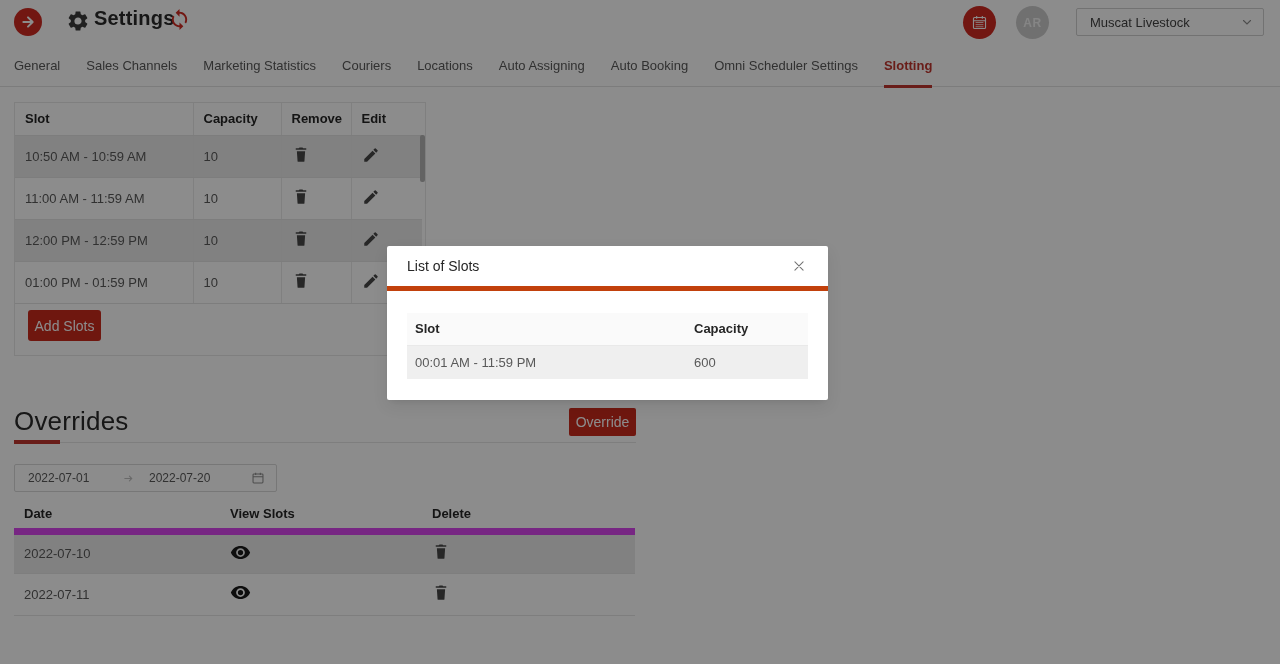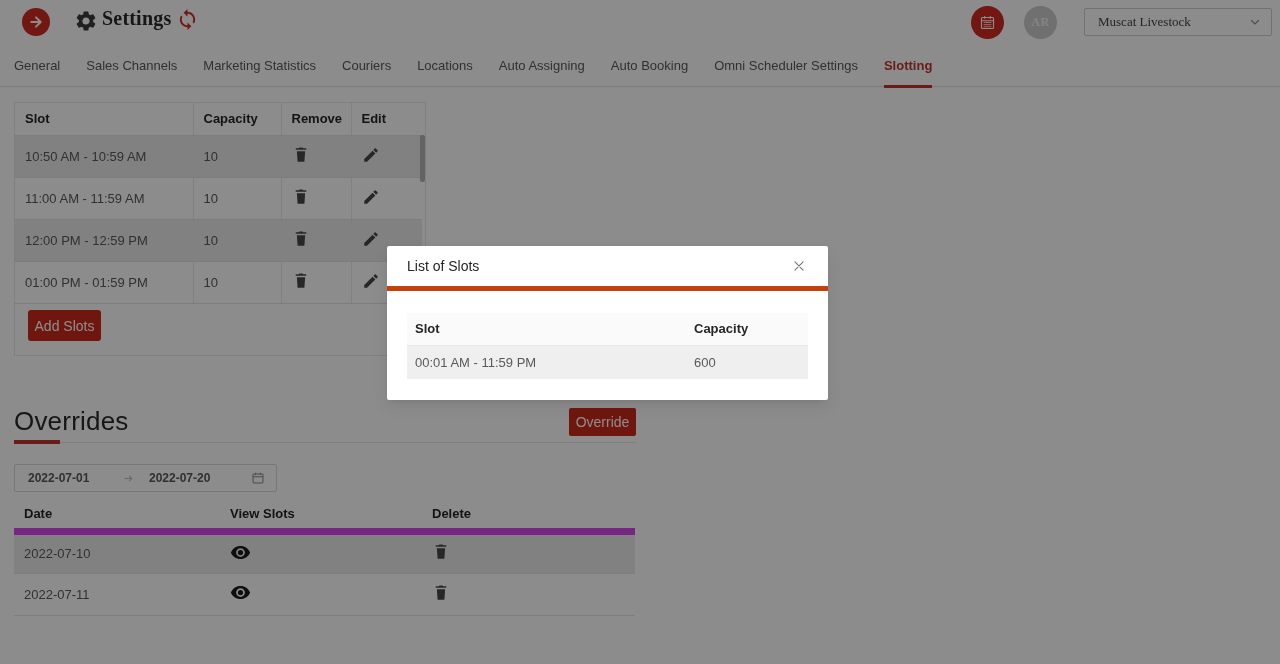--- a/index.html
+++ b/index.html
@@ -6,21 +6,21 @@
   html,body { width:1280px; height:664px; overflow:hidden; }
   body {
     font-family:"Liberation Sans", sans-serif;
     background:#ffffff;
     position:relative;
     color:#262626;
   }
   .page { position:absolute; inset:0; background:#fff; }
 
   
-  .app-header { position:absolute; top:0; left:8px; right:0; height:44px; background:#fff;font-family:Liberation Serif, serif; }
+  .app-header { position:absolute; top:0; left:0; right:0; height:44px; background:#fff; }
   .logo-circle {
     position:absolute; left:14px; top:8px; width:28px; height:28px;
     border-radius:50%; background:#cf2a21; display:flex; align-items:center; justify-content:center;
   }
   .gear-wrap { position:absolute; left:66px; top:9px; width:24px; height:24px; color:#3b3b3b; }
   .app-title { position:absolute; left:94px; top:7px; font-size:20px; font-weight:700; color:#2b2b2b; letter-spacing:0.2px; }
   .refresh-wrap { position:absolute; left:168px; top:8px; width:23px; height:23px; color:#cf2a21; cursor:pointer; }
 
   .cal-circle {
     position:absolute; left:963px; top:6px; width:33px; height:33px; border-radius:50%;
@@ -94,21 +94,21 @@
   .ov-head { position:relative; height:37px; border-bottom:1px solid #e5e5e5; }
   .ov-title { font-size:26px; font-weight:400; color:#2b2b2b; letter-spacing:0.2px; }
   .ov-redbar { position:absolute; left:0; bottom:-2px; width:46px; height:4px; background:#c0362f; }
   .override-btn { position:absolute; right:0; top:2px; width:67px; height:28px; border-radius:2px; }
 
   .range-picker {
     margin-top:21px; width:263px; height:28px; background:#fff;
     border:1px solid #d9d9d9; border-radius:2px;
     display:flex; align-items:center; padding:0 11px 0 13px; cursor:text;
   }
-  .range-picker .date { font-size:12px; color:#595959;font-weight:bold; }
+  .range-picker .date { font-size:12px; color:#595959; }
   .range-picker .start { width:95px; }
   .range-picker .to-arrow { width:26px; color:#bfbfbf; display:flex; align-items:center; }
   .range-picker .end { flex:1; }
   .range-picker .cal-ic { width:14px; height:14px; color:#8c8c8c; }
 
   .ov-table { margin-top:8px; width:621px; table-layout:fixed; }
   .ov-table th {
     height:31px; text-align:left; font-size:13px; font-weight:700; color:#262626;
     padding:0 10px; border-bottom:7px solid #d946ef;
   }

